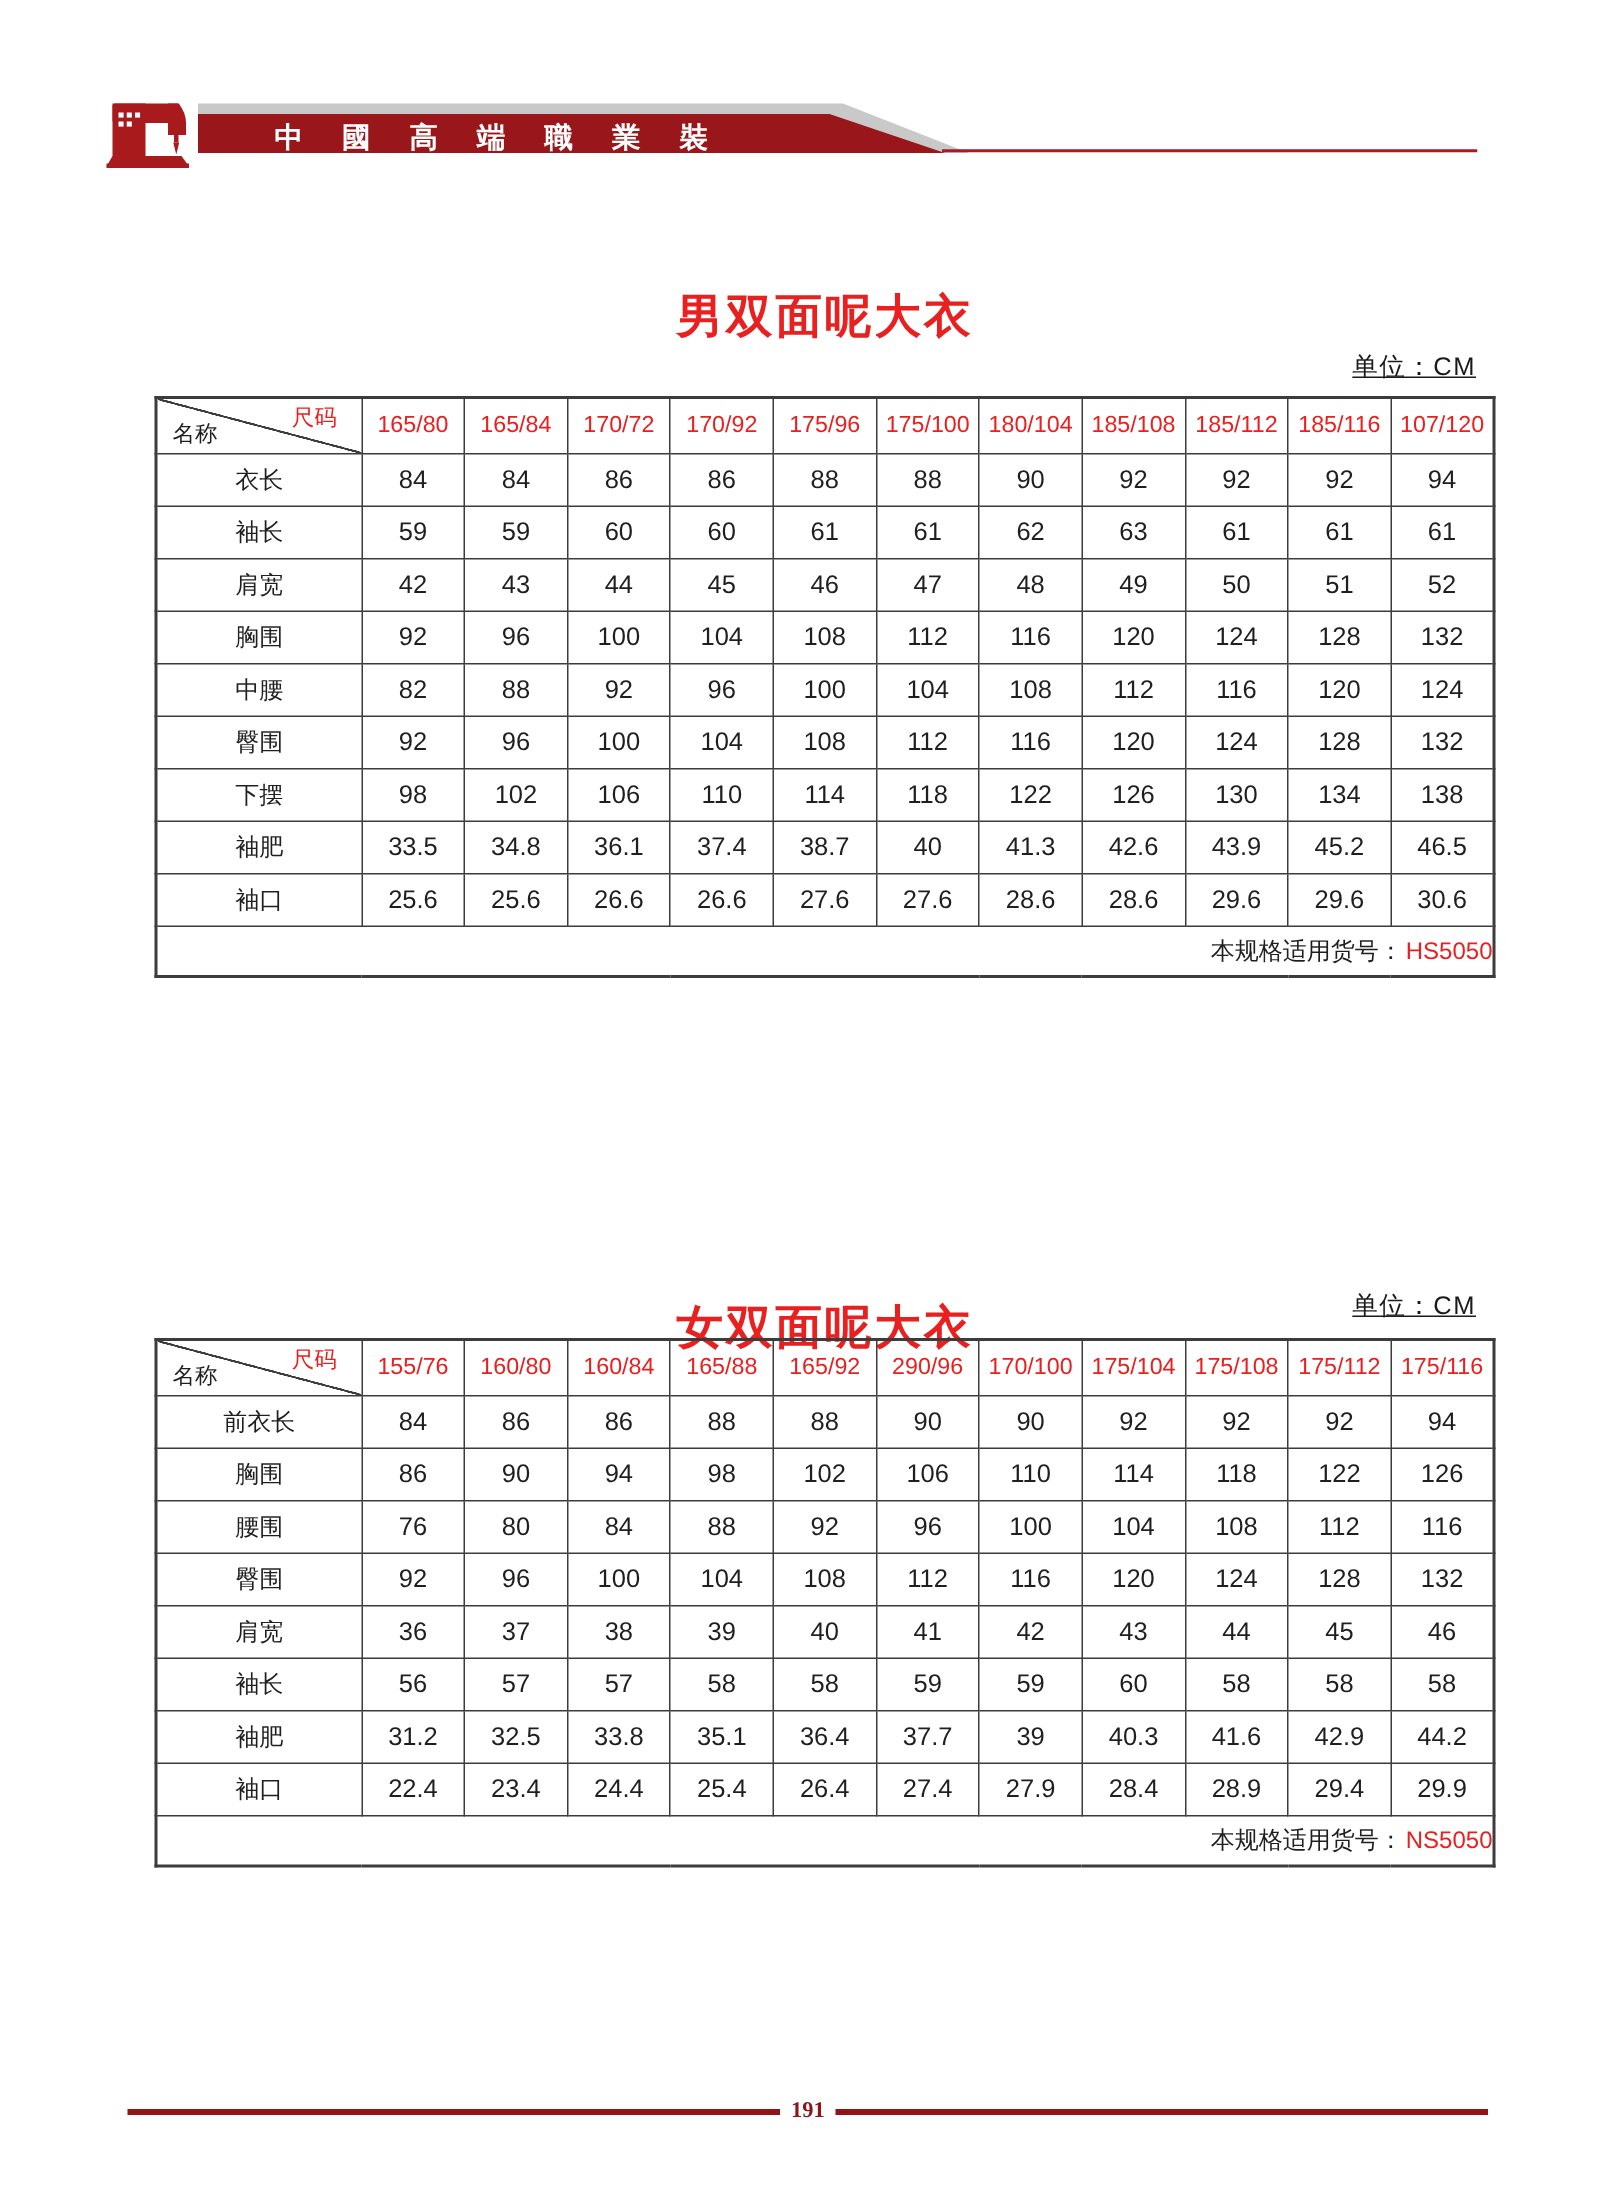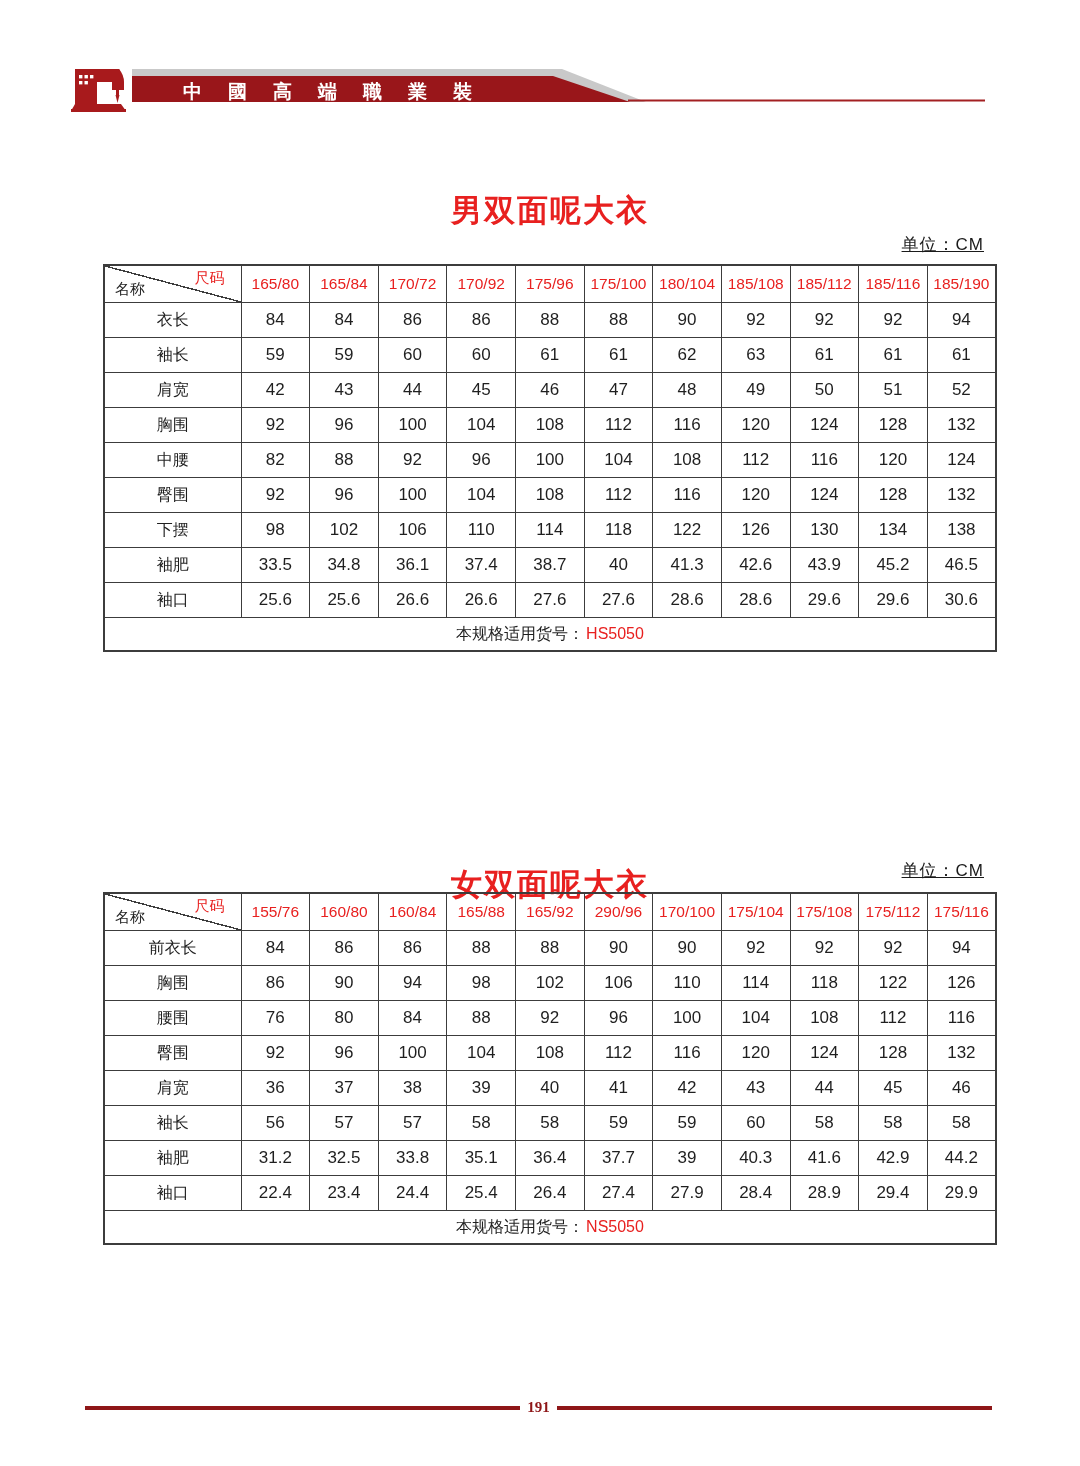--- a/index.html
+++ b/index.html
@@ -44,21 +44,21 @@
   .spec td.corner-cell{
     position:relative;
     background-image:linear-gradient(to bottom left,
       transparent calc(50% - 0.7px), #3c3c3c calc(50% - 0.7px),
       #3c3c3c calc(50% + 0.7px), transparent calc(50% + 0.7px));
   }
   .corner-top{position:absolute;top:3px;right:16px;color:#e8201f;font-size:15px;}
   .corner-bottom{position:absolute;bottom:3px;left:10px;color:#1f1f1f;font-size:15px;}
   .spec td.label-cell{font-size:16px;}
   .spec tr.footer-row td{
-    text-align:center;height:32px;font-size:16px;color:#1f1f1f;
+    text-align:right;height:32px;font-size:16px;color:#1f1f1f;
   }
   .spec tr.footer-row .code{color:#e8201f;margin-left:2px;}
   
   .page-footer{
     position:absolute;left:85px;right:88px;top:1400px;
     display:flex;align-items:center;
   }
   .footer-line{flex:1;height:4px;background:#8e1618;}
   .page-number{
     margin:0 7px;color:#8e1618;font-family:"Liberation Serif", serif;
@@ -124,21 +124,21 @@
           <td class="size-cell">165/80</td>
           <td class="size-cell">165/84</td>
           <td class="size-cell">170/72</td>
           <td class="size-cell">170/92</td>
           <td class="size-cell">175/96</td>
           <td class="size-cell">175/100</td>
           <td class="size-cell">180/104</td>
           <td class="size-cell">185/108</td>
           <td class="size-cell">185/112</td>
           <td class="size-cell">185/116</td>
-          <td class="size-cell">185/190</td>
+          <td class="size-cell">107/120</td>
         </tr>
         <tr>
           <td class="label-cell">衣长</td>
           <td class="value-cell">84</td>
           <td class="value-cell">84</td>
           <td class="value-cell">86</td>
           <td class="value-cell">86</td>
           <td class="value-cell">88</td>
           <td class="value-cell">88</td>
           <td class="value-cell">90</td>

